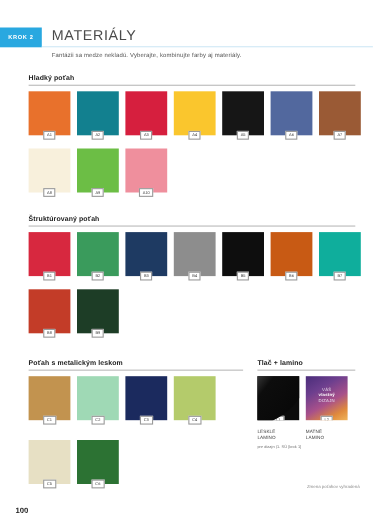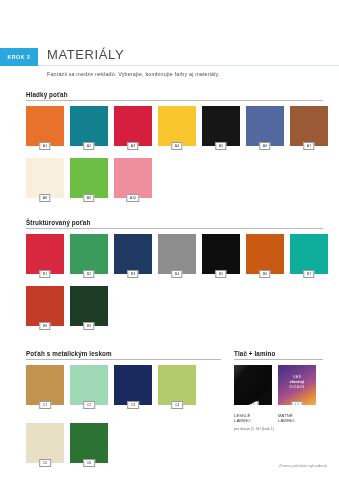--- a/index.html
+++ b/index.html
@@ -1,21 +1,21 @@
 <!DOCTYPE html>
 <html><head>
 <meta charset="utf-8">
 <style>
   html,body{margin:0;padding:0;}
   body{
     width:339px;height:480px;background:#ffffff;
     font-family:"Liberation Sans", sans-serif;
     color:#2b2b2b;overflow:hidden;position:relative;
   }
-  .page{position:absolute;inset:0;margin-top:23px;}
+  .page{position:absolute;inset:0;}
 
   
   .header{position:absolute;left:0;top:25px;width:339px;height:22px;}
   .step-badge{
     position:absolute;left:0;top:0;width:38px;height:18px;background:#29a8e0;
     color:#fff;font-size:5.2px;font-weight:bold;letter-spacing:.6px;
     display:flex;align-items:center;justify-content:center;
   }
   .header-rule{position:absolute;left:38px;top:17px;width:301px;height:1px;background:#cfe8f5;}
   .page-title{

